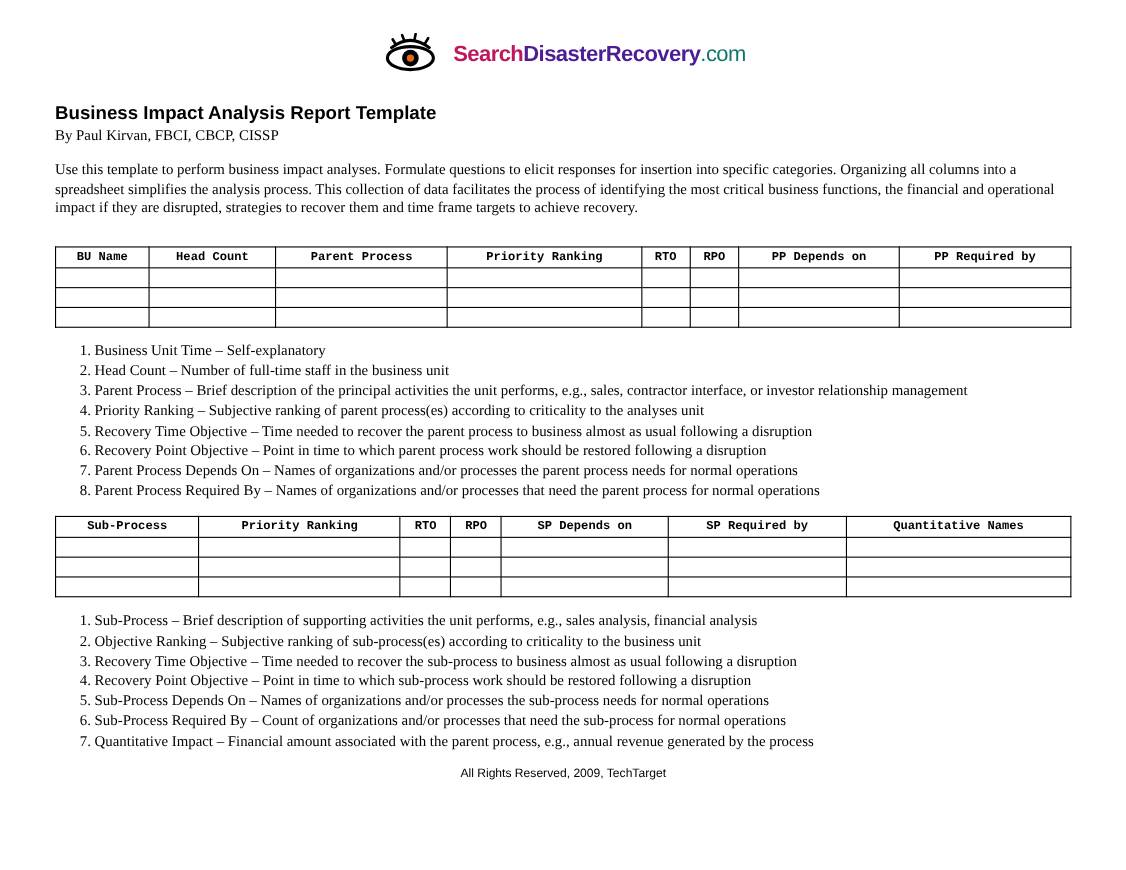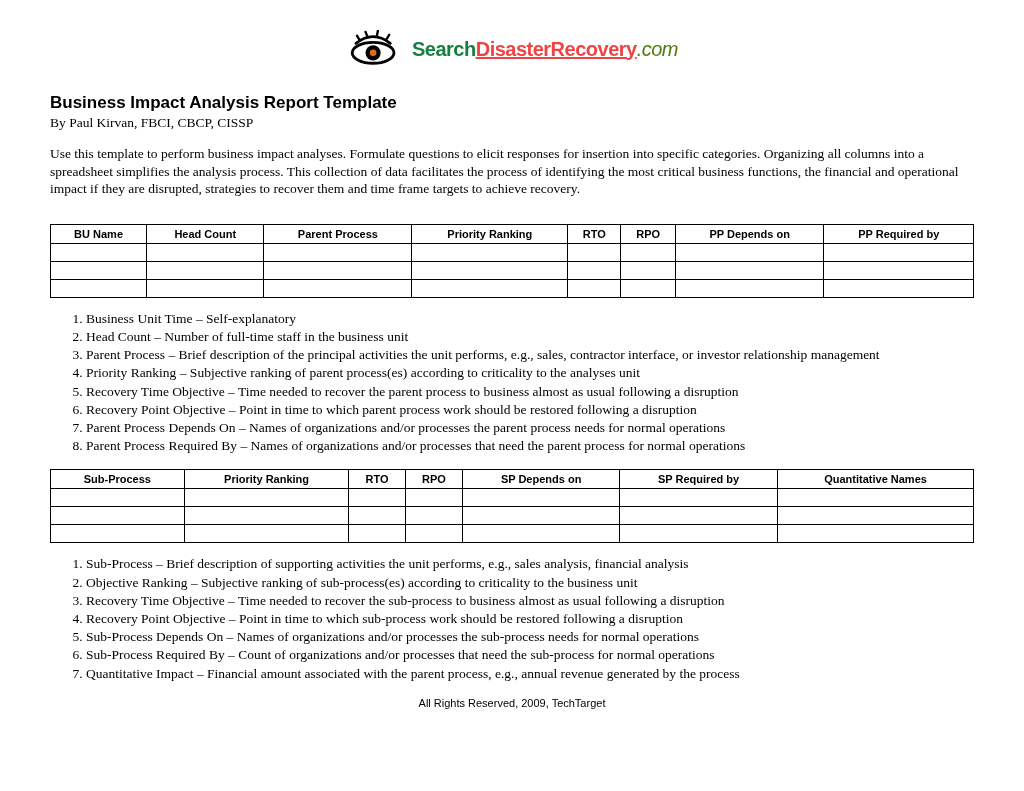--- a/index.html
+++ b/index.html
@@ -21,23 +21,23 @@
       display: flex;
       align-items: center;
       gap: 8px;
     }
     .logo-text {
       font-family: Arial, sans-serif;
       font-weight: bold;
       font-size: 20px;
       letter-spacing: -0.5px;
     }
-    .logo-text .black { color: #15803d; }
-    .logo-text .orange { color: #ef4444; text-decoration: underline; }
-    .logo-text .gray { color: #4d7c0f; font-weight: normal; font-style: italic; }
+    .logo-text .black { color: #be185d; }
+    .logo-text .orange { color: #4c1d95; }
+    .logo-text .gray { color: #0f766e; font-weight: normal; }
     .title {
       font-family: Arial, sans-serif;
       font-size: 17px;
       font-weight: bold;
       margin-bottom: 2px;
       margin-top: 12px;
     }
     .byline {
       margin-bottom: 14px;
     }
@@ -45,21 +45,21 @@
       margin-bottom: 26px;
       line-height: 1.3;
     }
     table {
       width: 100%;
       border-collapse: collapse;
       margin-bottom: 12px;
     }
     th, td {
       border: 1px solid #000;
-      font-family: Liberation Sans, sans-serif;
+      font-family: Liberation Mono, monospace;
       font-size: 11px;
       font-weight: bold;
       text-align: center;
       padding: 3px 4px;
       height: 18px;
       margin-left: 45px;
     }
     td { font-weight: normal; }
     ol {
       margin-left: 36px;

